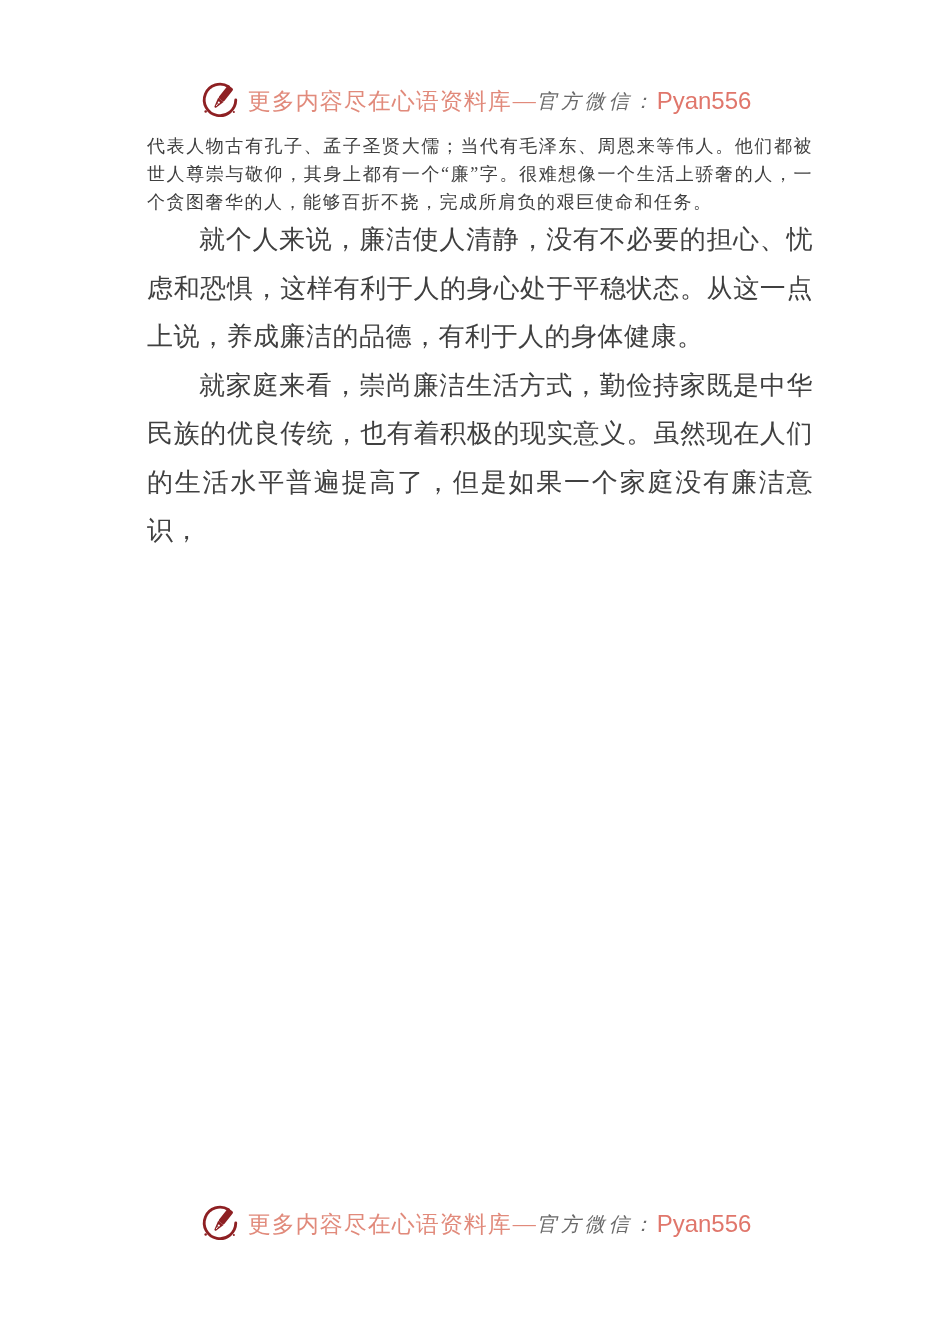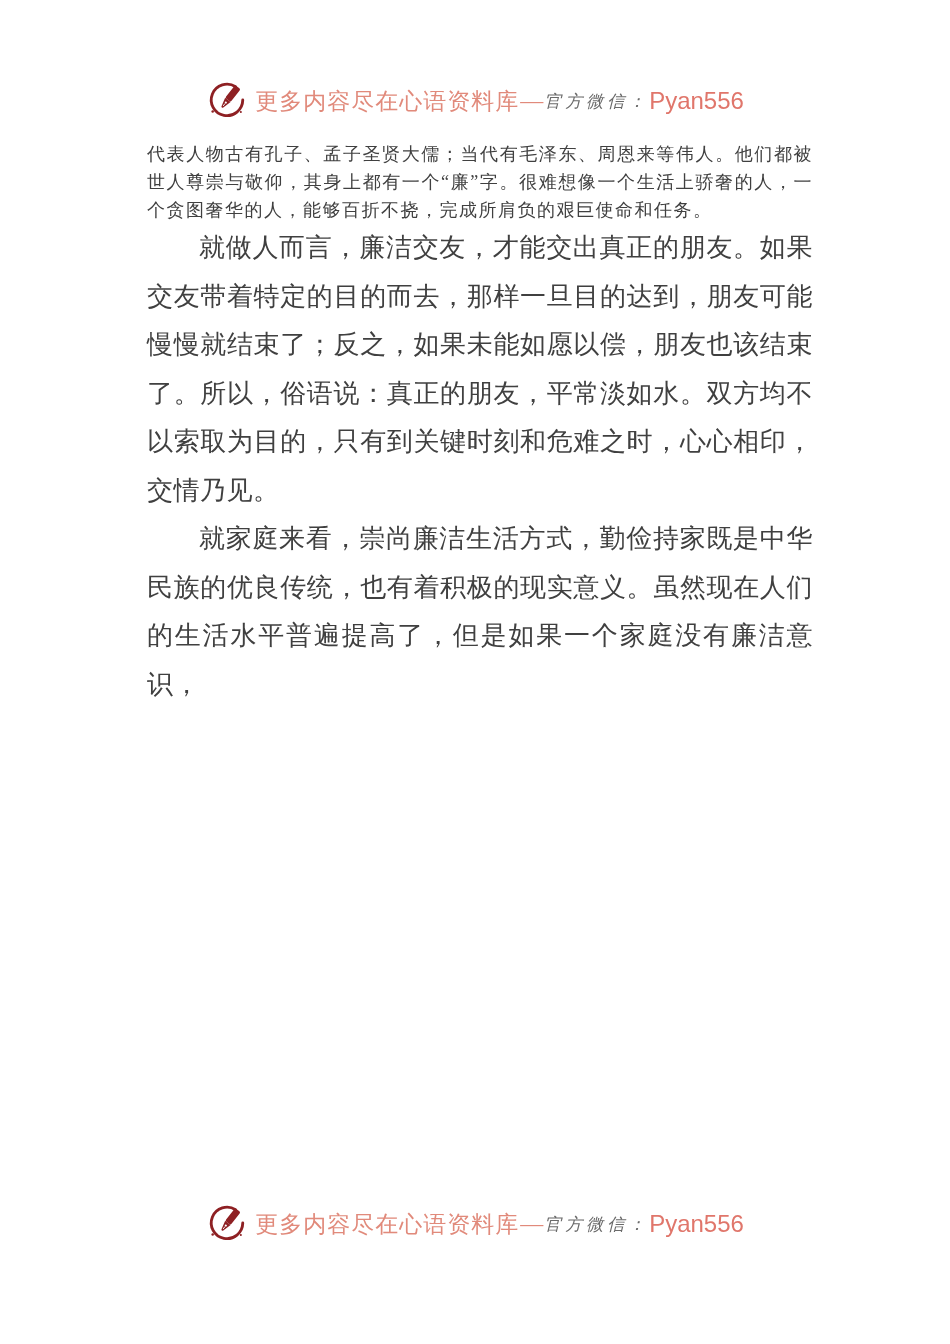--- a/index.html
+++ b/index.html
@@ -22,32 +22,32 @@
   }
   .watermark.header{top:79px;}
   .watermark.footer{top:1202px;}
   .logo{width:42px;height:44px;color:var(--logo-dark-red);margin-right:7px;flex:0 0 auto;}
   .brand{
     font-size:23px;color:var(--brand-salmon);letter-spacing:1px;
     font-family:"Liberation Serif","DejaVu Serif",serif;
   }
   .dash{font-size:23px;color:var(--brand-salmon);margin:0 1px;}
   .wechat-label{
-    font-size:17px;color:var(--label-gray);letter-spacing:4px;
+    font-size:20px;color:var(--label-gray);letter-spacing:4px;
     font-style:italic;
     font-family:"Liberation Serif","DejaVu Serif",serif;
   }
   .wechat-id{
     font-size:24px;color:var(--wechat-id-red);
     font-family:"Liberation Sans","DejaVu Sans",sans-serif;
     margin-left:0;
   }
 
   .body-text{
-    position:absolute;left:147px;top:140px;width:666px;
+    position:absolute;left:147px;top:132px;width:666px;
     color:var(--body-text);
     text-align:justify;
   }
   .body-text p{text-align:justify;}
   .body-text p.small{
     font-size:18px;line-height:28px;letter-spacing:1.5px;
   }
   .body-text p.large{
     font-size:26px;line-height:48.5px;letter-spacing:0.5px;
   }
@@ -72,21 +72,21 @@
       <circle cx="12" cy="8" r="1.0" fill="currentColor"></circle>
     </svg>
     <span class="brand">更多内容尽在心语资料库</span>
       <span class="dash">—</span>
       <span class="wechat-label">官方微信：</span>
     <span class="wechat-id">Pyan556</span>
   </div>
 
   <div class="body-text" id="document-body">
       <p class="small">代表人物古有孔子、孟子圣贤大儒；当代有毛泽东、周恩来等伟人。他们都被世人尊崇与敬仰，其身上都有一个“廉”字。很难想像一个生活上骄奢的人，一个贪图奢华的人，能够百折不挠，完成所肩负的艰巨使命和任务。</p>
-      <p class="large indent">就做人而言，廉洁交友，才能交出真正的朋友。如果交友带着特定的目的而去，那样一旦目的达到，朋友可能慢慢就结束了；反之，如果未能如愿以偿，朋友也该结束了。所以，俗语说：真正的朋友，平常淡如水。双方均不以索取为目的，只有到关键时刻和危难之时，心心相印，交情乃见。</p>
+      <p class="large indent">就个人来说，廉洁使人清静，没有不必要的担心、忧虑和恐惧，这样有利于人的身心处于平稳状态。从这一点上说，养成廉洁的品德，有利于人的身体健康。</p>
       <p class="large indent">就家庭来看，崇尚廉洁生活方式，勤俭持家既是中华民族的优良传统，也有着积极的现实意义。虽然现在人们的生活水平普遍提高了，但是如果一个家庭没有廉洁意识，</p>
     </div>
 
   <div class="watermark footer">
     <svg class="logo" viewBox="0 0 44 44" aria-hidden="true">
       <path d="M31 7 A16.5 16.5 0 1 0 38.5 21" fill="none" stroke="currentColor" stroke-width="3" stroke-linecap="round"></path>
       <g transform="rotate(38 22 22)">
         <rect x="18.4" y="3.5" width="7.2" height="17" rx="1.6" fill="currentColor"></rect>
         <path d="M18.4 20.5 h7.2 l-2.4 9.3 a1.25 1.25 0 0 1 -2.4 0 Z" fill="currentColor"></path>
         <circle cx="22" cy="24" r="1.1" fill="#fff"></circle>

